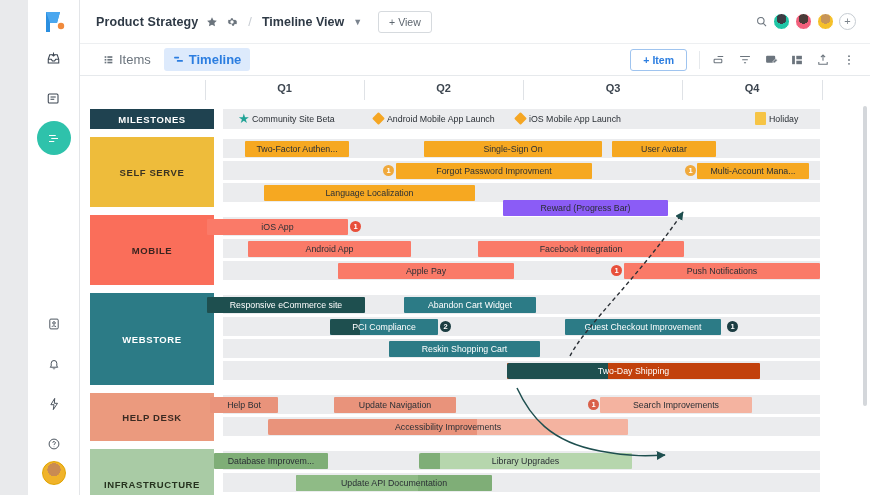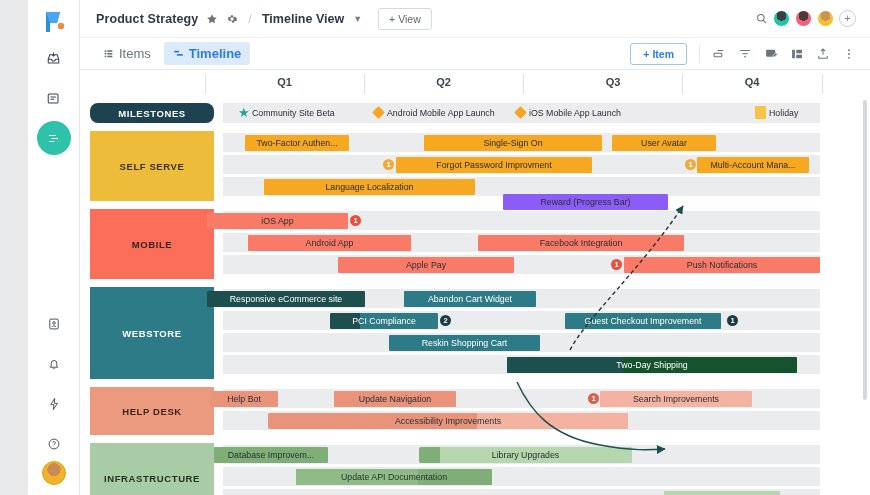--- a/index.html
+++ b/index.html
@@ -29,21 +29,21 @@
     background:radial-gradient(circle at 50% 35%, #c98b53 0 36%, #f0b32a 37% 100%);
     border:1px solid #e0a400;
   }
 
   
   .card{
     position:absolute; left:80px; top:0; right:0; bottom:0;
     background:#ffffff; overflow:hidden;
   }
   .topbar{
-    height:38px; display:flex; align-items:center; gap:8px;
+    height:44px; display:flex; align-items:center; gap:8px;
     padding:0 14px 0 16px; border-bottom:1px solid #edeff1; background:#fff;
   }
   .proj-title{ font-size:12.5px; font-weight:700; color:#2f3a46; letter-spacing:.1px; }
   .tb-ico{ color:#7a838e; display:flex; align-items:center; }
   .slash{ color:#c8cdd3; font-size:13px; margin:0 2px; }
   .view-title{ font-size:12.5px; font-weight:700; color:#2f3a46; }
   .chev{ color:#7a838e; font-size:9px; margin-left:1px; }
   .btn-view{
     margin-left:8px; border:1px solid #d6dade; background:#fff; color:#5d666f;
     font-size:10.5px; border-radius:3px; padding:4px 10px; cursor:pointer;
@@ -276,21 +276,21 @@
           <div class="qtick" style="left: 284px;"></div>
           <div class="qtick" style="left: 443px;"></div>
           <div class="qtick" style="left: 602px;"></div>
           <div class="qtick" style="left: 742px;"></div>
           <div class="qlab" style="left: 204.5px;">Q1</div>
           <div class="qlab" style="left: 363.5px;">Q2</div>
           <div class="qlab" style="left: 533px;">Q3</div>
           <div class="qlab" style="left: 672px;">Q4</div>
         </div>
       <div id="rows">
-          <div class="rowlab" style="top: 33px; height: 20px; background: rgb(31, 66, 80); color: rgb(255, 255, 255); border-radius: 8px;">MILESTONES</div>
+          <div class="rowlab" style="top: 33px; height: 20px; background: rgb(31, 66, 80); color: rgb(255, 255, 255);">MILESTONES</div>
           <div class="lane" style="top: 33px; height: 20px;">
             <div class="ms-star" style="left: 15px; top: 3px; color: rgb(33, 163, 150); position: absolute;">★</div>
             <div class="ms-lab" style="left: 29px; top: 5px;">Community Site Beta</div>
             <div class="ms-dia" style="left: 151px; top: 5px; background: rgb(245, 166, 35); position: absolute;"></div>
             <div class="ms-lab" style="left: 164px; top: 5px;">Android Mobile App Launch</div>
             <div class="ms-dia" style="left: 293px; top: 5px; background: rgb(245, 166, 35); position: absolute;"></div>
             <div class="ms-lab" style="left: 306px; top: 5px;">iOS Mobile App Launch</div>
             <div class="ms-sq" style="left: 532px; top: 3px; background: rgb(246, 196, 69); position: absolute;"></div>
             <div class="ms-lab" style="left: 546px; top: 5px;">Holiday</div>
           </div>
@@ -367,21 +367,21 @@
               <span>Guest Checkout Improvement</span>
             </div>
             <div class="badge" style="left: 504px; top: 4px; background: rgb(27, 61, 66);">1</div>
           </div>
           <div class="lane" style="top: 263px; height: 19px;">
             <div class="bar dark-text" style="left: 166px; width: 151px; top: 2px; background: rgb(44, 123, 134);">
               <span>Reskin Shopping Cart</span>
             </div>
           </div>
           <div class="lane" style="top: 285px; height: 19px;">
-            <div class="bar dark-text" style="left: 284px; width: 290px; top: 2px; background: #14532d;">
+            <div class="bar dark-text" style="left: 284px; width: 253px; top: 2px; background: #c2410c;">
               <div class="prog" style="width: 40%; background: rgb(30, 79, 79);"></div>
               <span>Two-Day Shipping</span>
             </div>
           </div>
           <div class="rowlab" style="top: 317px; height: 48px; background: rgb(235, 154, 126); color: rgb(58, 42, 34);">HELP DESK</div>
           <div class="lane" style="top: 319px; height: 19px;">
             <div class="bar" style="left: -13px; width: 68px; top: 2px; background: rgb(233, 147, 123);">
               <span>Help Bot</span>
             </div>
             <div class="bar" style="left: 111px; width: 122px; top: 2px; background: rgb(233, 147, 123);">

